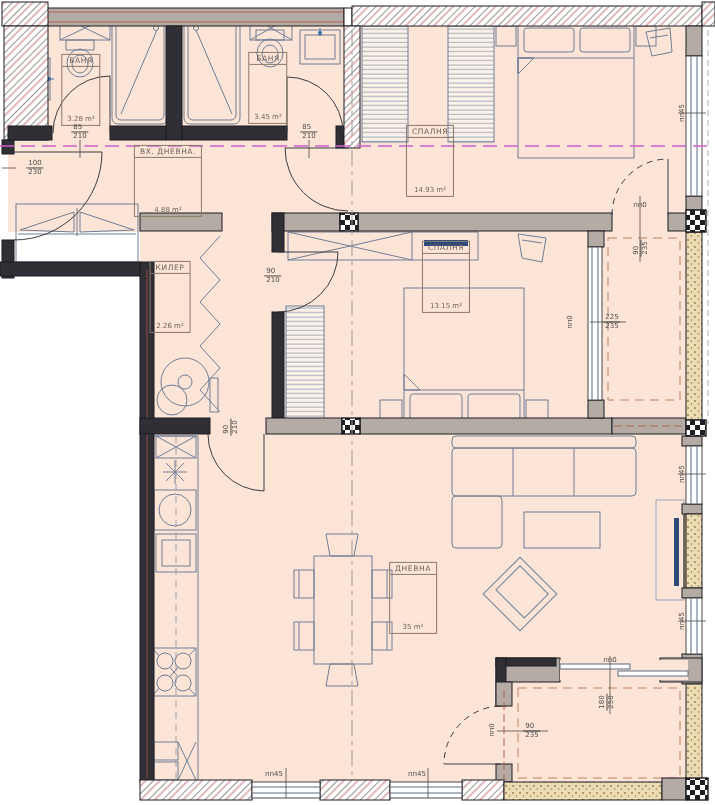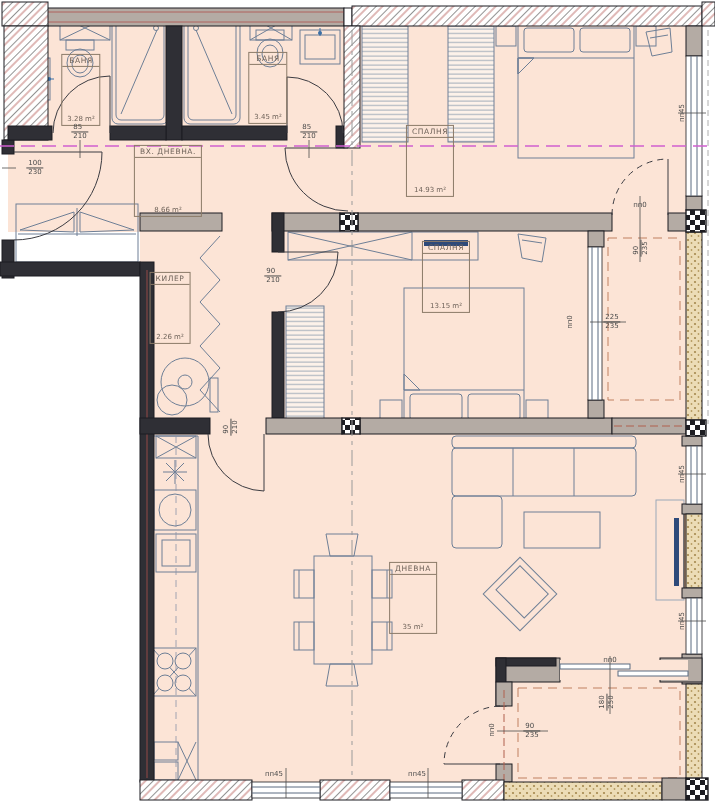--- a/index.html
+++ b/index.html
@@ -405,27 +405,27 @@
   <div class="room-label" style="left:81px;top:90px">
     <span class="rname">БАНЯ</span>
     <span class="rarea">3.28 m²</span>
   </div>
   <div class="room-label" style="left:268px;top:88px">
     <span class="rname">БАНЯ</span>
     <span class="rarea">3.45 m²</span>
   </div>
   <div class="room-label" style="left:168px;top:181px">
     <span class="rname">ВХ. ДНЕВНА.</span>
-    <span class="rarea">8.66 m²</span>
+    <span class="rarea">4.88 m²</span>
   </div>
   <div class="room-label" style="left:430px;top:161px">
     <span class="rname">СПАЛНЯ</span>
     <span class="rarea">14.93 m²</span>
   </div>
-  <div class="room-label" style="left:170px;top:308px">
+  <div class="room-label" style="left:170px;top:297px">
     <span class="rname">КИЛЕР</span>
     <span class="rarea">2.26 m²</span>
   </div>
   <div class="room-label" style="left:446px;top:277px">
     <span class="rname">СПАЛНЯ</span>
     <span class="rarea">13.15 m²</span>
   </div>
   <div class="room-label" style="left:413px;top:598px">
     <span class="rname">ДНЕВНА</span>
     <span class="rarea">35 m²</span>

